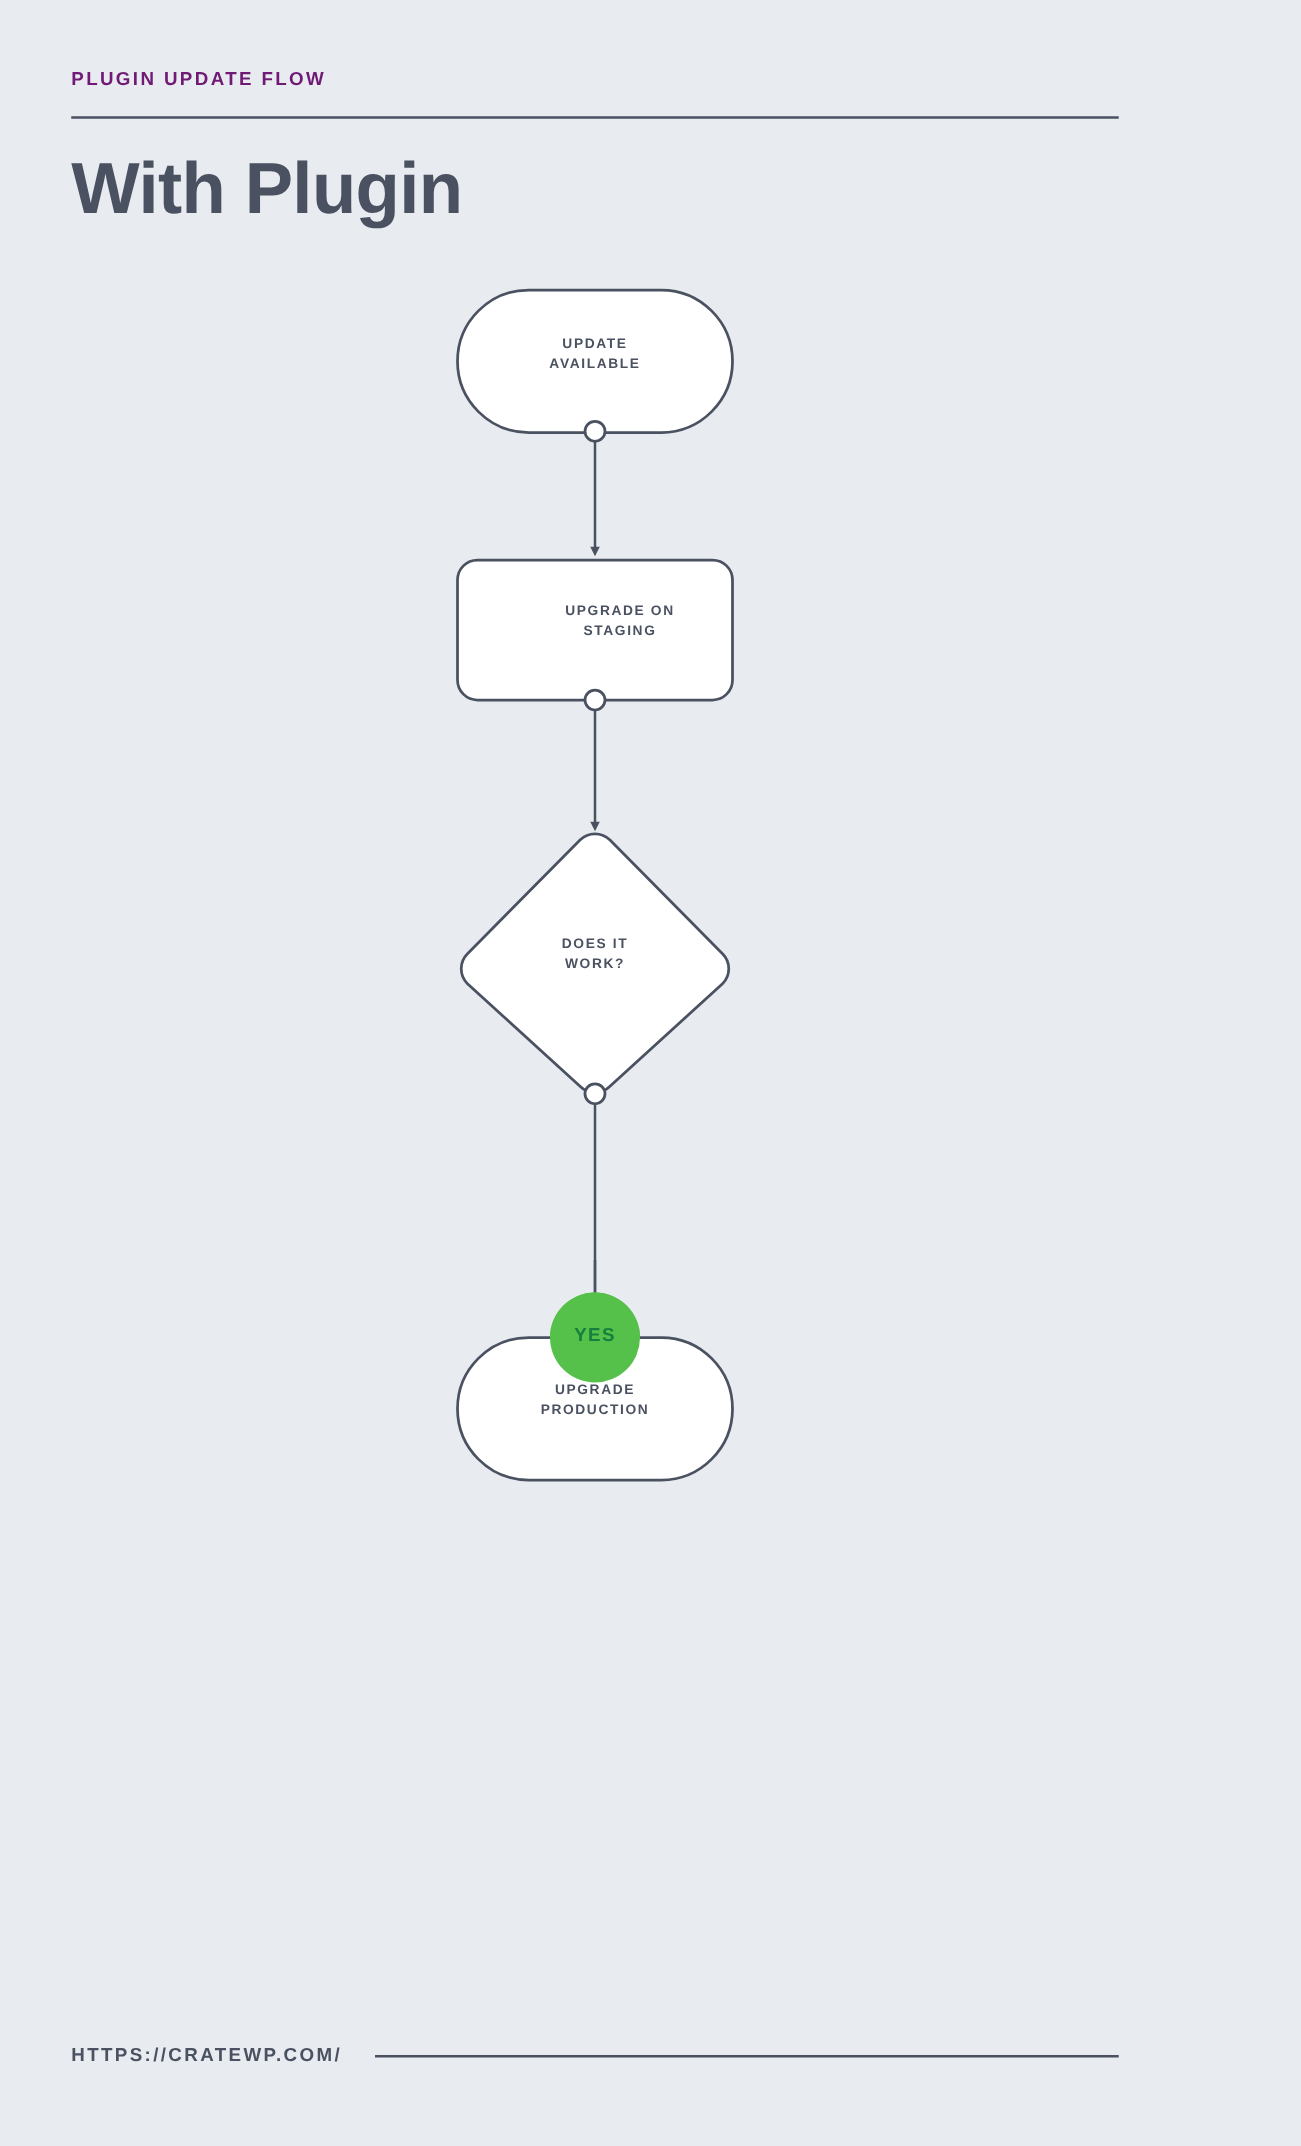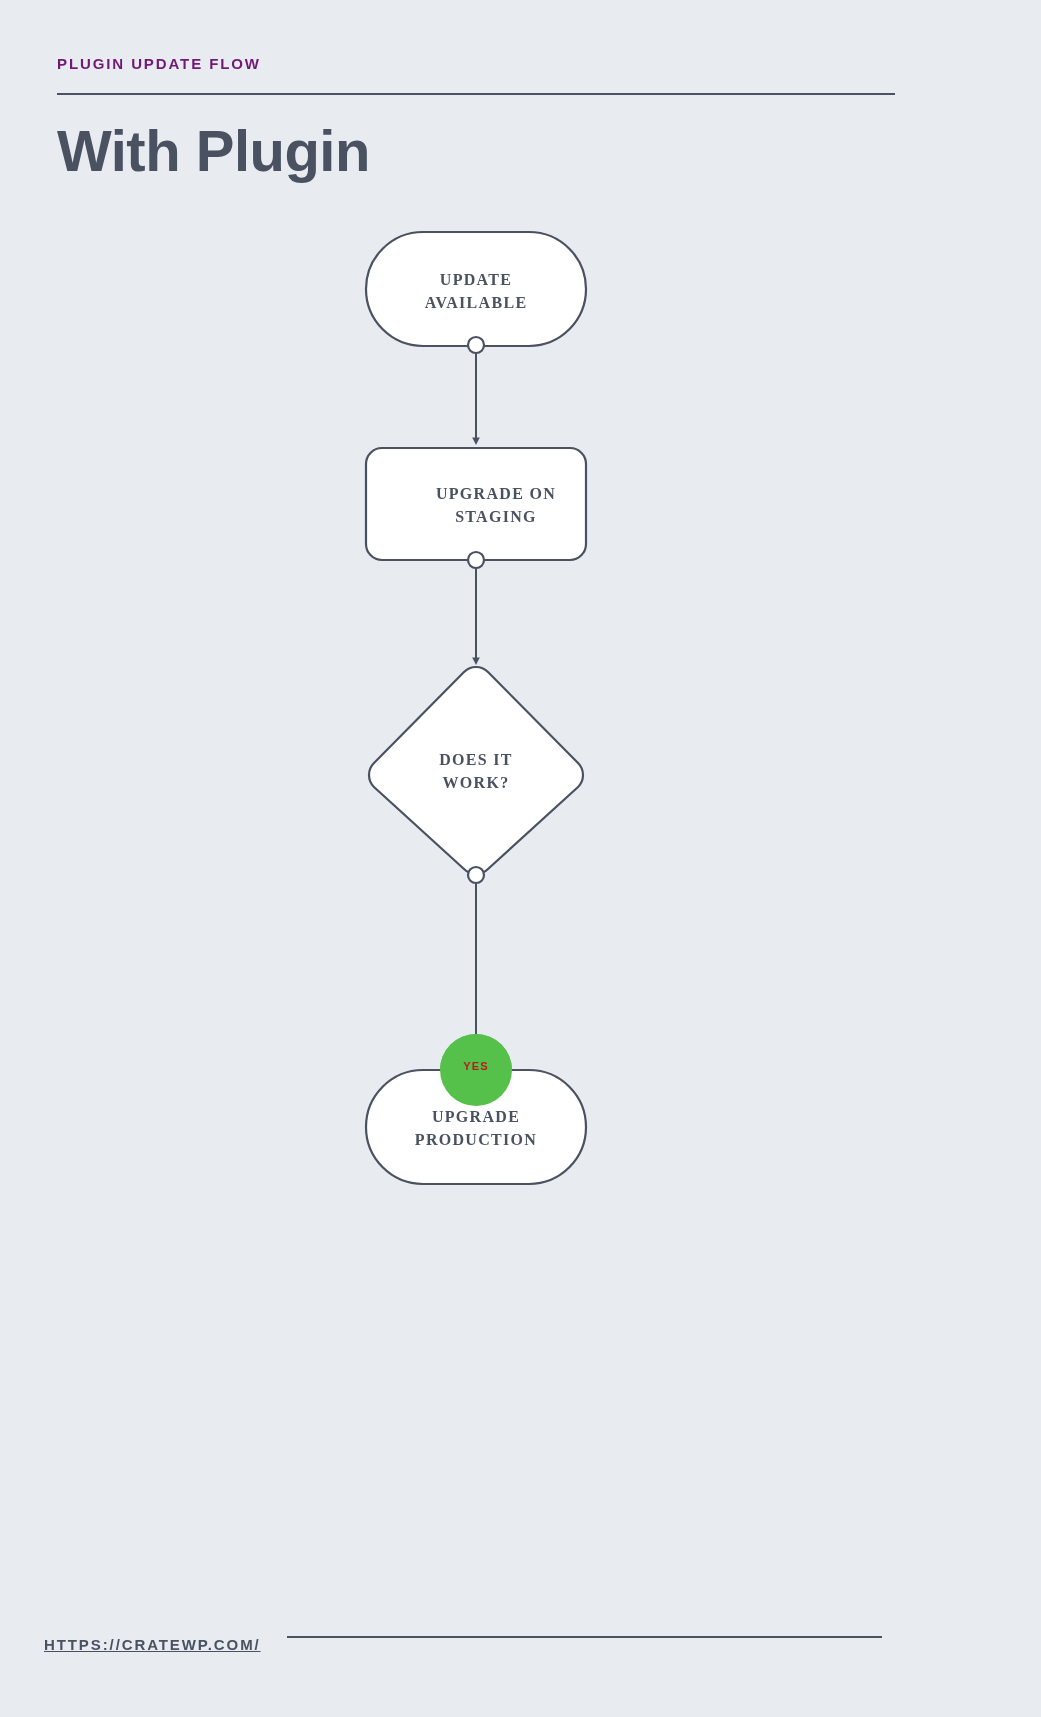--- a/index.html
+++ b/index.html
@@ -28,44 +28,43 @@
     color:#4a5160; line-height:1.05;
   }
 
   
   .flow { position:absolute; left:0; top:0; width:1041px; height:1717px; }
   .flow svg { position:absolute; left:0; top:0; }
 
   .node-label {
     position:absolute;
     text-align:center;
-    font-size:16px; font-weight:700;
+    font-size:11px; font-weight:700;
     letter-spacing:1.3px;
     line-height:1.45;
     color:#4a5160;
     text-transform:uppercase;
     pointer-events:none;
     white-space:pre-line;
-    font-family:Liberation Serif, serif;
   }
   .yes-label {
     position:absolute;
     text-align:center;
-    font-size:11px; font-weight:700;
+    font-size:15px; font-weight:700;
     letter-spacing:1.1px;
-    color:#b91c1c;
+    color:#15803d;
     text-transform:uppercase;
     pointer-events:none;
   }
 
   
   .footer {
-    position:absolute; left:44px; top:1636px;
+    position:absolute; left:57px; top:1636px;
     width:838px;
-    display:flex; text-decoration:underline;
+    display:flex; align-items:center;
   }
   .footer-url {
     font-size:15px; font-weight:700; letter-spacing:1.9px;
     text-transform:uppercase; color:#4a5160;
     white-space:nowrap;
   }
   .rule-bottom {
     flex:1; height:2px; background:#4a5160; margin-left:26px;
   }
 </style>

